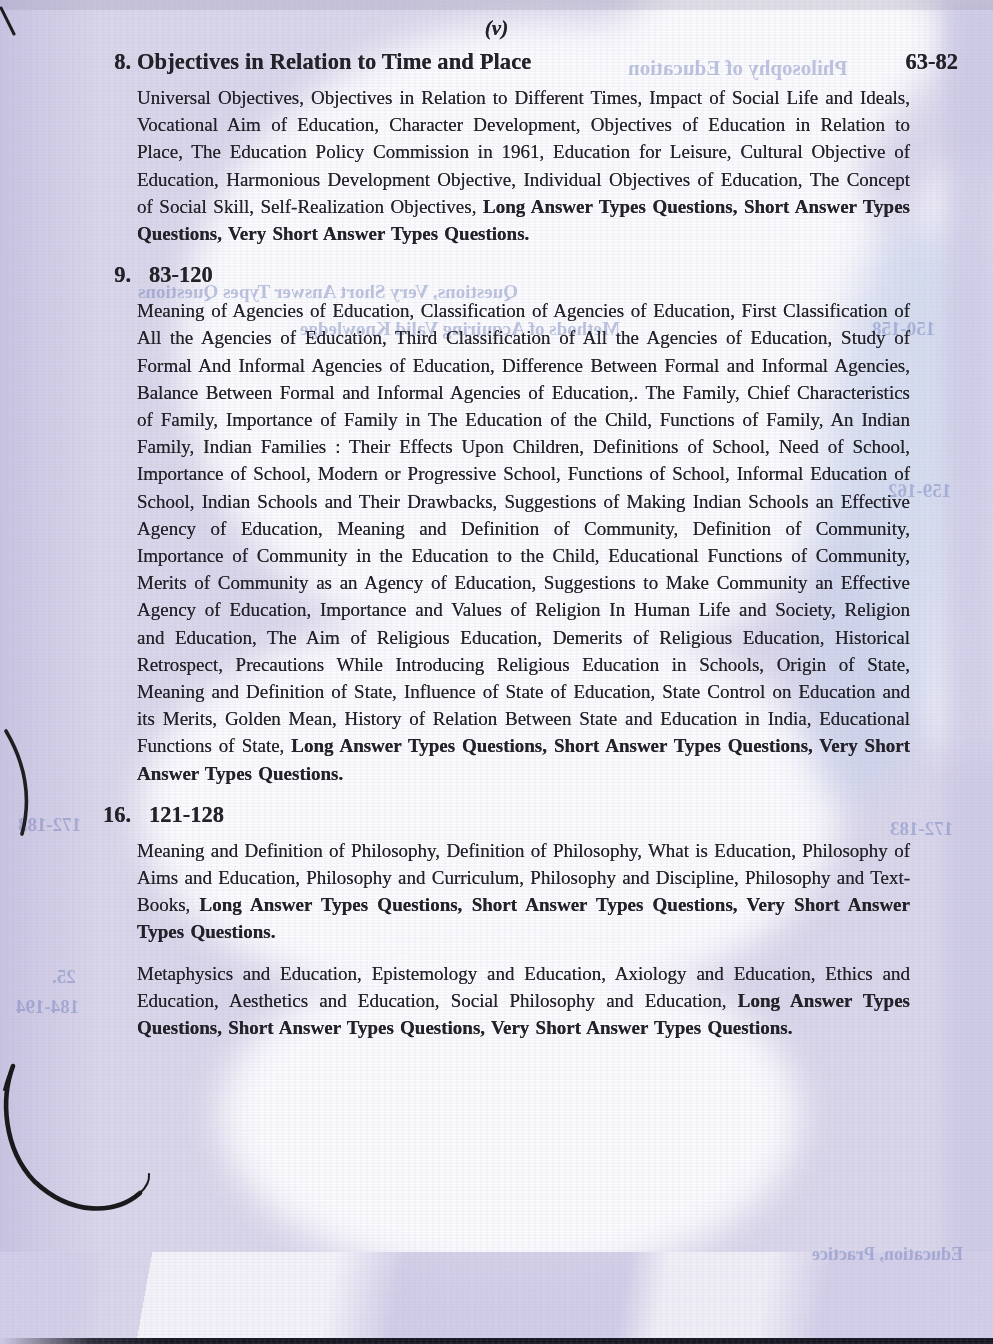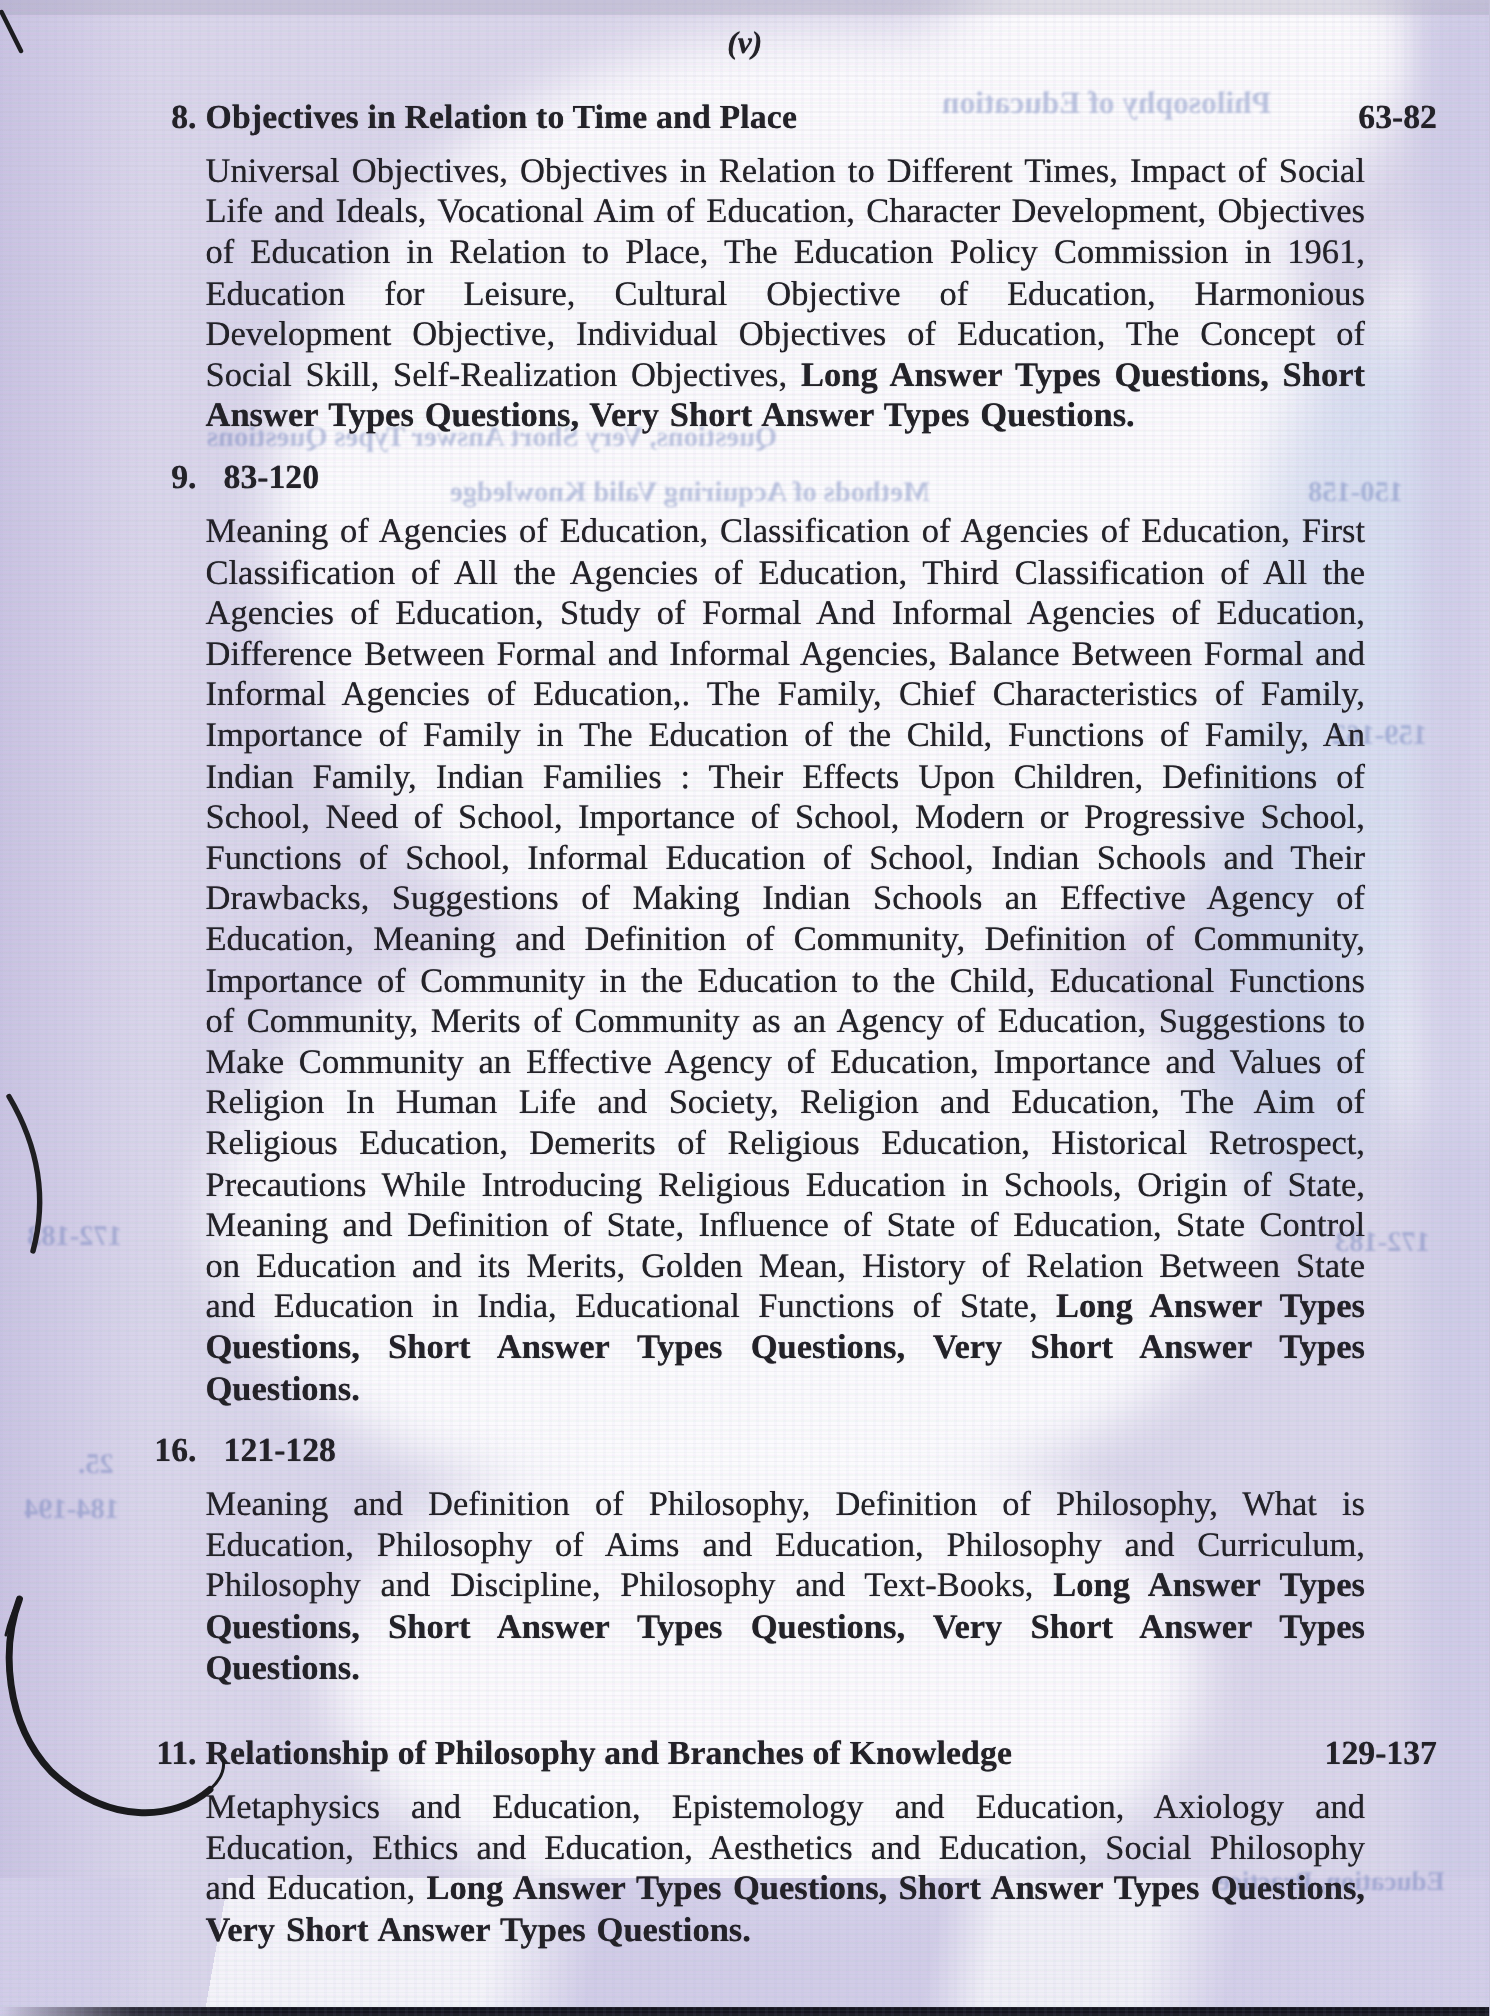--- a/index.html
+++ b/index.html
@@ -40,23 +40,23 @@
       repeating-linear-gradient(0deg, rgba(235,150,210,.06) 1px 2px, rgba(0,0,0,0) 2px 5px),
       repeating-linear-gradient(90deg, rgba(160,160,220,.05) 0 2px, rgba(0,0,0,0) 2px 6px);
   }
   
   .folio{position:absolute;left:0;right:0;top:16px;text-align:center;
     font-style:italic;font-size:21px;font-weight:bold;z-index:5;}
   .content{position:absolute;left:97px;top:48px;width:861px;z-index:5;}
   .entry{margin:0 0 6px 0;}
   .entry-head{display:flex;align-items:baseline;font-weight:bold;font-size:22.5px;line-height:27px;margin-bottom:9px;}
   .entry-num{flex:none;width:34px;text-align:right;padding-right:6px;}
-  .entry-title{flex:1;letter-spacing:.1px;margin-top:16px;}
+  .entry-title{flex:1;letter-spacing:.1px;}
   .entry-pages{flex:none;padding-left:12px;}
-  .entry-body{margin:0 48px 14px 40px;font-size:23px;line-height:27.2px;
+  .entry-body{margin:0 48px 14px 40px;font-size:19px;line-height:27.2px;
     text-align:justify;text-justify:inter-word;word-spacing:1.5px;}
   .entry-body .bold{font-weight:bold;}
   .content,.folio{text-shadow:0 0 .5px rgba(32,30,40,.75);}
   
   .ghost{position:absolute;z-index:3;transform:scaleX(-1);
     color:rgba(95,115,180,.40);font-weight:bold;filter:blur(.6px);
     font-size:19px;white-space:nowrap;pointer-events:none;}
   
   .pen-marks{position:absolute;inset:0;z-index:6;pointer-events:none;}
 </style>
@@ -111,25 +111,20 @@
 
     <div class="entry">
       <div class="entry-head">
         <span class="entry-num">16.</span>
         <span class="entry-pages">121-128</span>
       </div>
       <p class="entry-body"><span>Meaning and Definition of Philosophy, Definition of Philosophy, What is Education, Philosophy of Aims and Education, Philosophy and Curriculum, Philosophy and Discipline, Philosophy and Text-Books,</span> <span class="bold">Long Answer Types Questions, Short Answer Types Questions, Very Short Answer Types Questions.</span></p>
     </div>
 
     <div class="entry">
-      <div class="entry-head">
-        <span class="entry-num">11.</span>
-        <span class="entry-title">Relationship of Philosophy and Branches of Knowledge</span>
-        <span class="entry-pages">129-137</span>
-      </div>
       <p class="entry-body"><span>Metaphysics and Education, Epistemology and Education, Axiology and Education, Ethics and Education, Aesthetics and Education, Social Philosophy and Education,</span> <span class="bold">Long Answer Types Questions, Short Answer Types Questions, Very Short Answer Types Questions.</span></p>
     </div>
 
   </div>
 
   <svg class="pen-marks" width="993" height="1344" viewBox="0 0 993 1344">
     <path d="M 1,8 L 14,34" fill="none" stroke="#1c1c1f" stroke-width="3" stroke-linecap="round"></path>
     <path d="M 6,731 Q 36,782 22,834" fill="none" stroke="#1f1f22" stroke-width="3.6" stroke-linecap="round"></path>
     <path d="M 13,1066 C 1,1098 3,1148 34,1181 C 72,1217 116,1214 140,1193" fill="none" stroke="#1a1a1d" stroke-width="4.6" stroke-linecap="round"></path>
     <path d="M 13,1066 Q 7,1077 4,1090" fill="none" stroke="#1a1a1d" stroke-width="2" stroke-linecap="round"></path>

